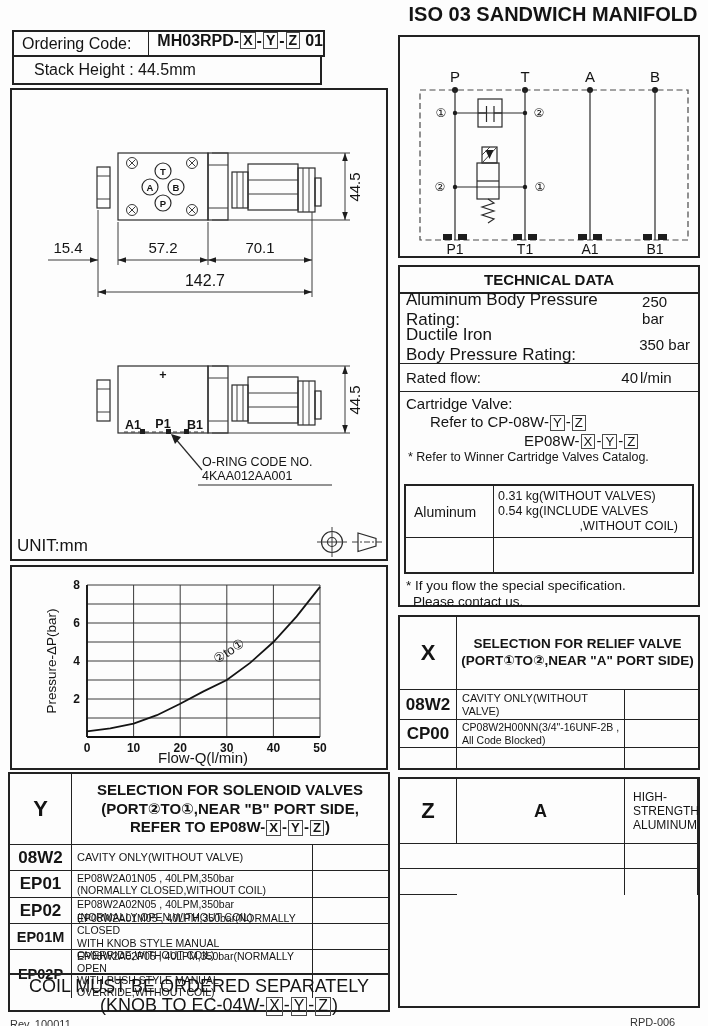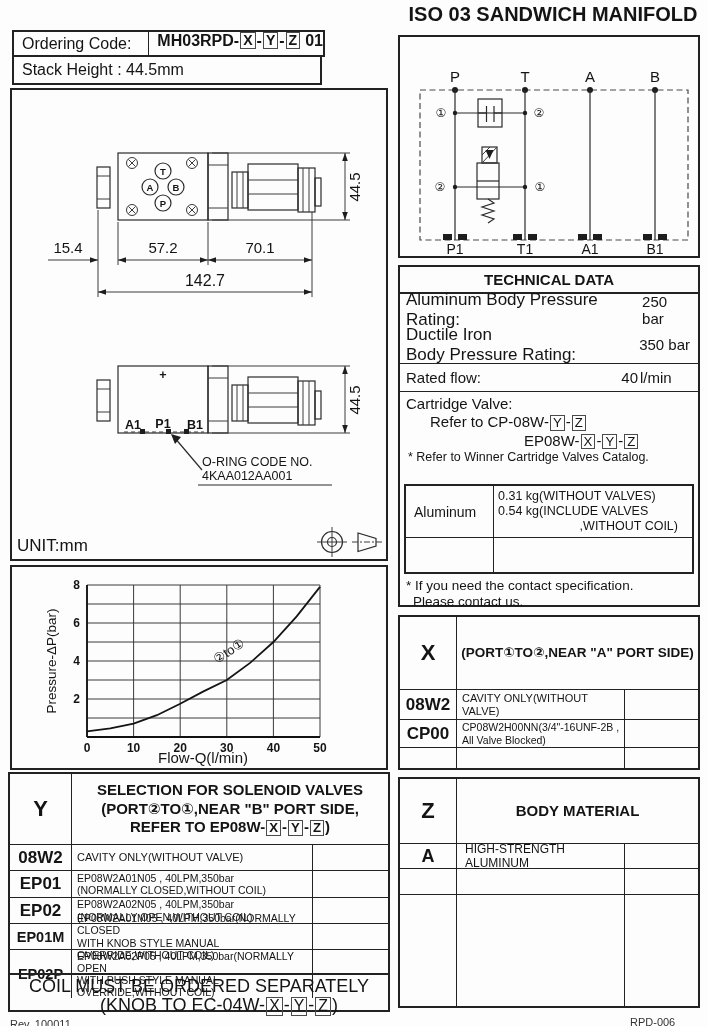--- a/index.html
+++ b/index.html
@@ -8,21 +8,21 @@
        font-family:"Liberation Sans","DejaVu Sans",sans-serif}
   .abs{position:absolute}
   .bx{display:inline-block;border:1.5px solid #4a4a4a;padding:0 2px;margin:0 1px;
       line-height:1.05;font-size:0.88em}
   
   .order-box{left:12px;top:30px;width:313px;height:27px;border:2px solid #222;display:flex}
   .order-label{width:143px;border-right:1.5px solid #222;font-size:16px;display:flex;align-items:center;padding-left:8px}
   .order-code{flex:1;display:flex;align-items:flex-start;padding-left:8px;font-weight:bold;font-size:16px}
   .order-code .suf{margin-left:4px}
   .stack-box{left:12px;top:55px;width:310px;height:30px;border:2px solid #222;
-             display:flex;align-items:center;padding-left:8px;font-size:16px}
+             display:flex;align-items:center;padding-left:20px;font-size:16px}
   
   .draw-box{left:10px;top:88px;width:378px;height:473px;border:2px solid #222}
   .chart-box{left:10px;top:565px;width:378px;height:205px;border:2px solid #222}
   svg text{fill:#141414}
   .dline{stroke:#2b2b2b;stroke-width:1.2;fill:none}
   .dthin{stroke:#3c3c3c;stroke-width:1;fill:none}
   .dfill{fill:#1d1d1d;stroke:none}
   .dtxt{font-size:15px;text-anchor:middle}
   .dtxt2{font-size:16px;text-anchor:middle}
   .ptxt{font-size:9.5px;text-anchor:middle;font-weight:bold}
@@ -395,53 +395,51 @@
     <div class="w-c1 w-bb">Aluminum</div>
     <div class="w-c2 w-bb">
       <div>0.31  kg(WITHOUT VALVES)</div>
       <div>0.54  kg(INCLUDE VALVES</div>
       <div class="w-r">,WITHOUT COIL)</div>
     </div>
     <div class="w-c1"></div>
     <div class="w-c2"></div>
   </div>
   <div class="t-spec">
-    <div>* If you need the contact specification.</div>
+    <div>* If you flow the special specification.</div>
     <div class="ind">Please contact us.</div>
   </div>
 </div>
 
 <div class="abs sel x-tbl">
   <div class="cell key br bb">X</div>
   <div class="cell ttl bb">
+    <div>SELECTION FOR RELIEF VALVE</div>
     <div>(PORT①TO②,NEAR "A" PORT SIDE)</div>
   </div>
   <div class="cell code br bb">08W2</div>
   <div class="cell desc caps br bb">
       <div>CAVITY ONLY(WITHOUT VALVE)</div>
     </div>
   <div class="cell bb"></div>
   <div class="cell code br bb">CP00</div>
   <div class="cell desc br bb">
       <div>CP08W2H00NN(3/4"-16UNF-2B ,</div>
-      <div>All Valve Blocked)</div>
+      <div>All Code Blocked)</div>
     </div>
   <div class="cell bb"></div>
   <div class="cell code br"></div>
   <div class="cell desc br">
       <div></div>
     </div>
   <div class="cell"></div>
 </div>
 
 <div class="abs sel z-tbl">
   <div class="cell key br bb">Z</div>
-  <div class="cell ttl bb" style="font-size:15px">
-      <div>BODY MATERIAL</div>
-    </div>
   <div class="cell code zkey br bb">A</div>
   <div class="cell zdesc br bb">HIGH-STRENGTH ALUMINUM</div>
   <div class="cell bb"></div>
   <div class="cell code br bb"></div>
   <div class="cell zdesc br bb"></div>
   <div class="cell bb"></div>
   <div class="cell code br"></div>
   <div class="cell zdesc br"></div>
   <div class="cell"></div>
 </div>

